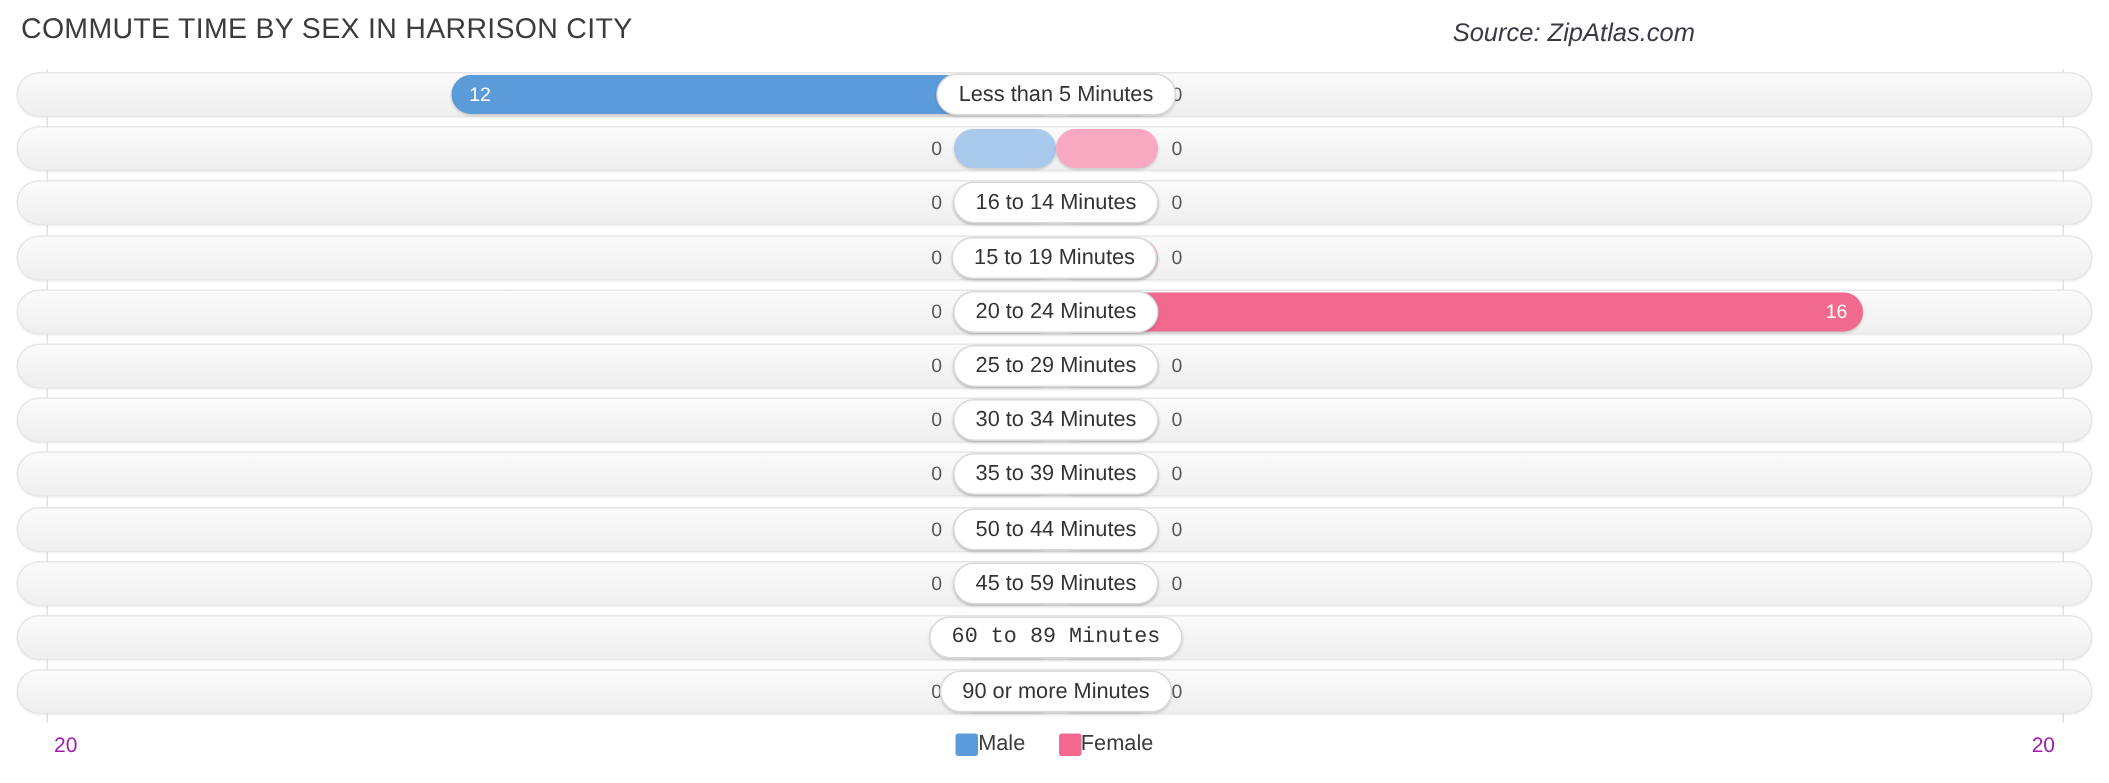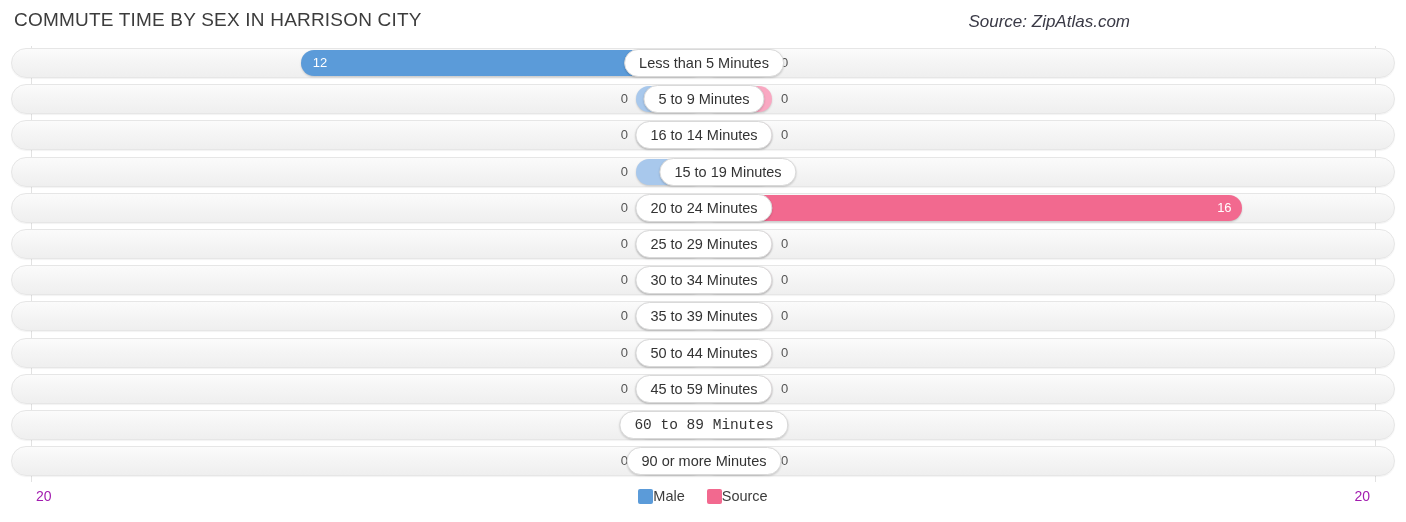--- a/index.html
+++ b/index.html
@@ -107,39 +107,38 @@
           <div class="bar-val outside" style="left: 769px;">0</div>
           <div class="cat-label" style="left: 692px;">Less than 5 Minutes</div>
         </div>
       </div>
       <div class="row" style="top: 38.2px;">
         <div class="bar-wrap">
           <div class="bar bar-male zero" style="left: 624px; width: 68px;"></div>
           <div class="bar-val outside" style="left: 602px; width: 14px; text-align: right;">0</div>
           <div class="bar bar-female zero" style="left: 692px; width: 68px;"></div>
           <div class="bar-val outside" style="left: 769px;">0</div>
-          <div class="cat-label" style="left: 692px;">5 to 9 Minutes</div>
         </div>
       </div>
       <div class="row" style="top: 74.4px;">
         <div class="bar-wrap">
           <div class="bar bar-male zero" style="left: 624px; width: 68px;"></div>
           <div class="bar-val outside" style="left: 602px; width: 14px; text-align: right;">0</div>
           <div class="bar bar-female zero" style="left: 692px; width: 68px;"></div>
           <div class="bar-val outside" style="left: 769px;">0</div>
           <div class="cat-label" style="left: 692px;">16 to 14 Minutes</div>
         </div>
       </div>
       <div class="row" style="top: 110.6px;">
         <div class="bar-wrap">
           <div class="bar bar-male zero" style="left: 624px; width: 68px;"></div>
           <div class="bar-val outside" style="left: 602px; width: 14px; text-align: right;">0</div>
           <div class="bar bar-female zero" style="left: 692px; width: 68px;"></div>
           <div class="bar-val outside" style="left: 769px;">0</div>
-          <div class="cat-label" style="left: 716px; text-align: right;">15 to 19 Minutes</div>
+          <div class="cat-label" style="left: 691px; text-align: right;">15 to 19 Minutes</div>
         </div>
       </div>
       <div class="row" style="top: 146.8px;">
         <div class="bar-wrap">
           <div class="bar bar-male zero" style="left: 624px; width: 68px;"></div>
           <div class="bar-val outside" style="left: 602px; width: 14px; text-align: right;">0</div>
           <div class="bar bar-female" style="left: 692px; width: 537.6px;"></div>
           <div class="bar-val" style="left: 1197.6px; width: 22px; text-align: right;">16</div>
           <div class="cat-label" style="left: 692px;">20 to 24 Minutes</div>
         </div>
@@ -213,16 +212,16 @@
 <div id="footer">
   <div class="axis-end" id="axis-left">20</div>
   <div class="axis-end" id="axis-right">20</div>
   <div id="legend">
       <div class="legend-item">
         <span class="legend-swatch" style="background: rgb(91, 155, 217);"></span>
         <span class="legend-text">Male</span>
       </div>
       <div class="legend-item">
         <span class="legend-swatch" style="background: rgb(242, 105, 143);"></span>
-        <span class="legend-text">Source</span>
+        <span class="legend-text">Female</span>
       </div>
     </div>
 </div>
 
 </body></html>

